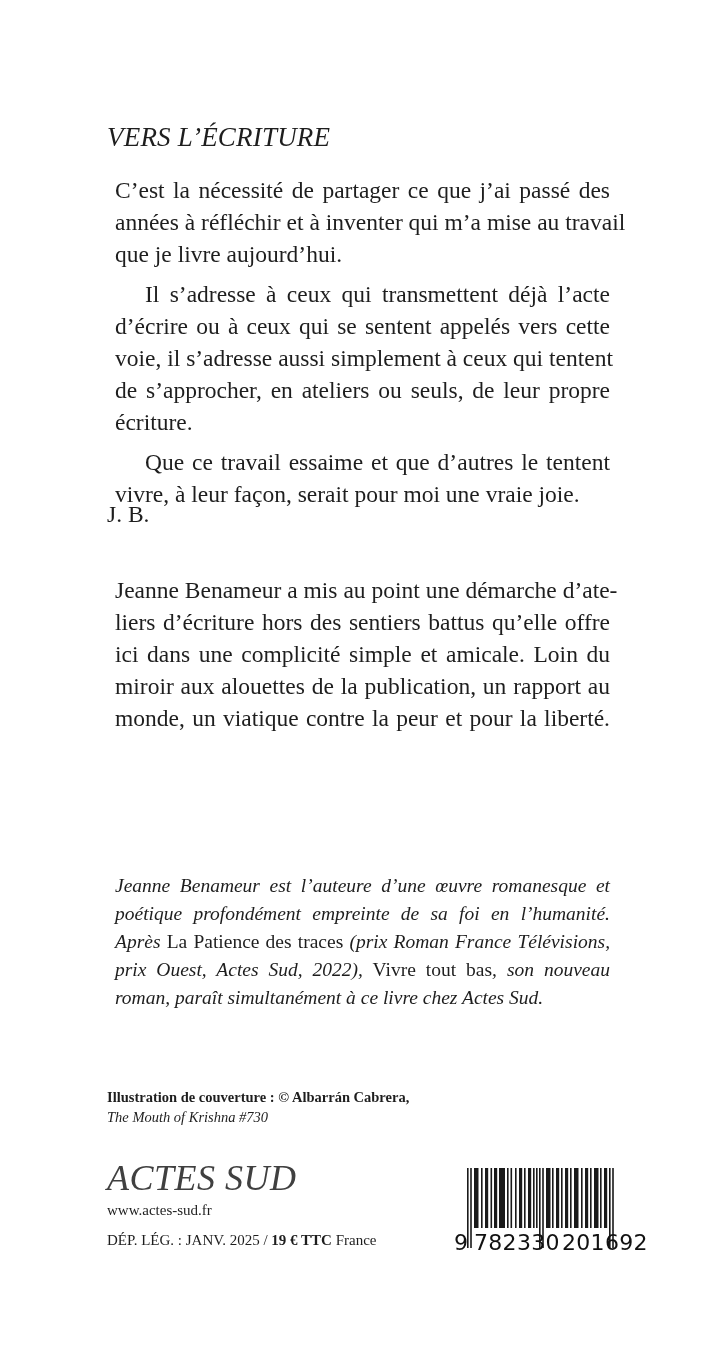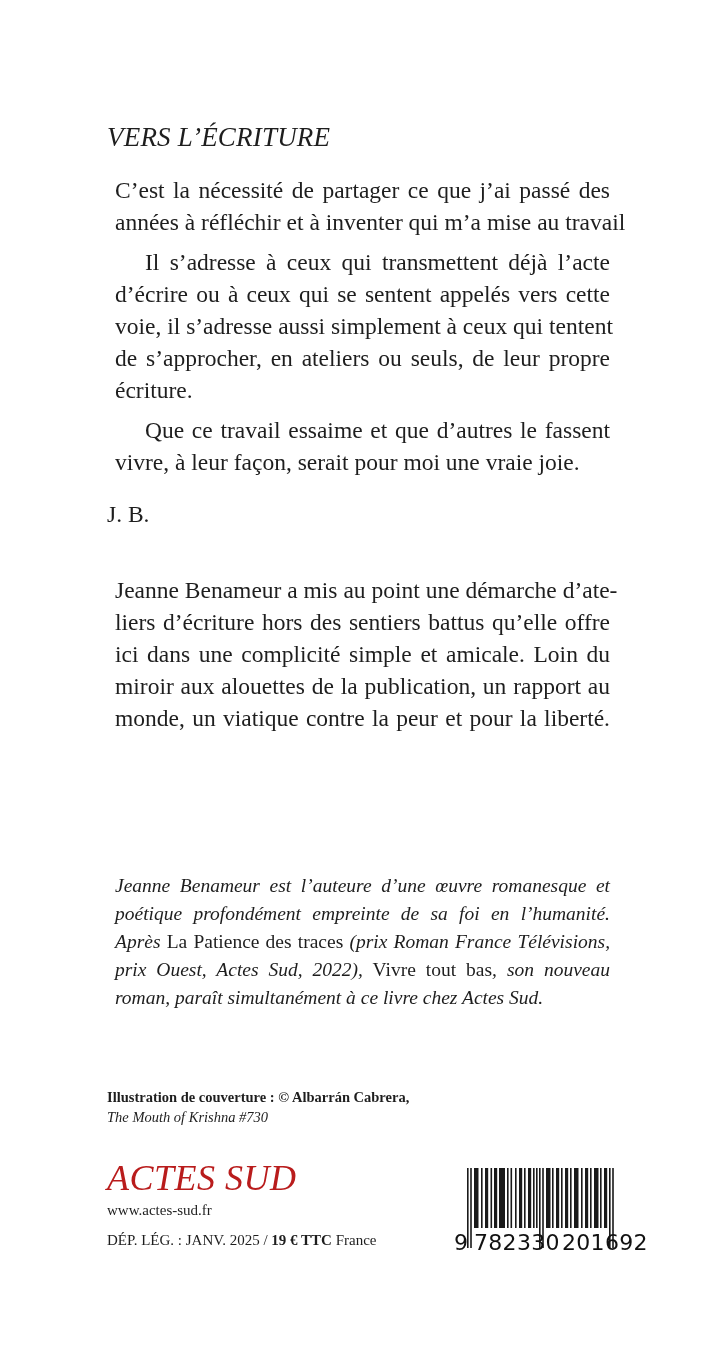--- a/index.html
+++ b/index.html
@@ -74,21 +74,21 @@
     .credits .bold { font-weight: bold; }
     .credits .it { font-style: italic; }
     .publisher-logo {
       position: absolute;
       left: 107px;
       top: 1158px;
       font-style: italic;
       font-size: 36px;
       letter-spacing: 0.5px;
       line-height: 40px;
-      color: #b91c1c;
+      color: #404040;
     }
     .website {
       position: absolute;
       left: 107px;
       top: 1200px;
       font-size: 15px;
       line-height: 20px;
     }
     .legal {
       position: absolute;
@@ -137,30 +137,31 @@
 <body>
 
 <div class="cover">
 
   <div class="block title">VERS L’ÉCRITURE</div>
 
   <div class="block intro">
     <p>
       <span class="line">C’est la nécessité de partager ce que j’ai passé des</span>
       <span class="line">années à réfléchir et à inventer qui m’a mise au travail</span>
+      <span class="line last">que je livre aujourd’hui.</span>
     </p>
     <p>
       <span class="line" style="padding-left:30px;">Il s’adresse à ceux qui transmettent déjà l’acte</span>
       <span class="line">d’écrire ou à ceux qui se sentent appelés vers cette</span>
       <span class="line">voie, il s’adresse aussi simplement à ceux qui tentent</span>
       <span class="line">de s’approcher, en ateliers ou seuls, de leur propre</span>
       <span class="line last">écriture.</span>
     </p>
     <p>
-      <span class="line" style="padding-left:30px;">Que ce travail essaime et que d’autres le fassent</span>
+      <span class="line" style="padding-left:30px;">Que ce travail essaime et que d’autres le tentent</span>
       <span class="line last">vivre, à leur façon, serait pour moi une vraie joie.</span>
     </p>
   </div>
 
   <div class="block signature">J. B.</div>
 
   <div class="block pitch">
     <p>
       <span class="line">Jeanne Benameur a mis au point une démarche d’ate-</span>
       <span class="line">liers d’écriture hors des sentiers battus qu’elle offre</span>

